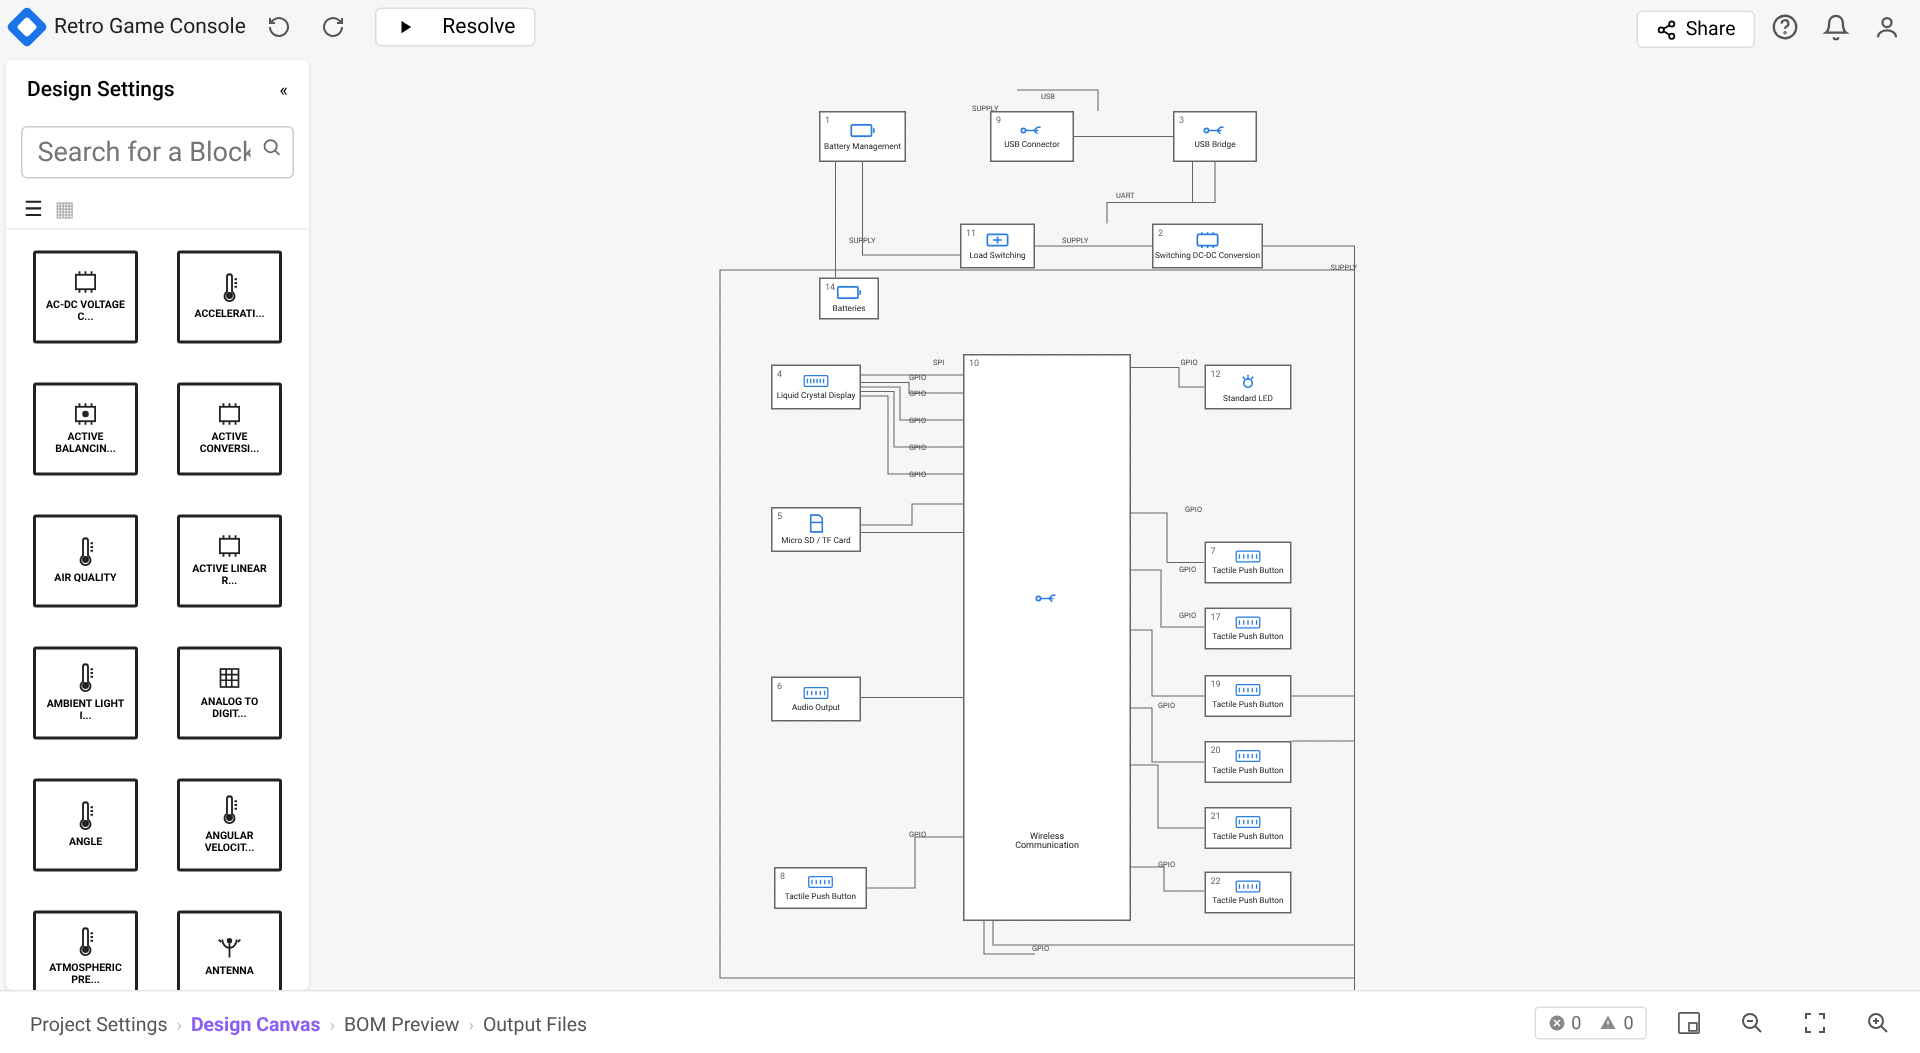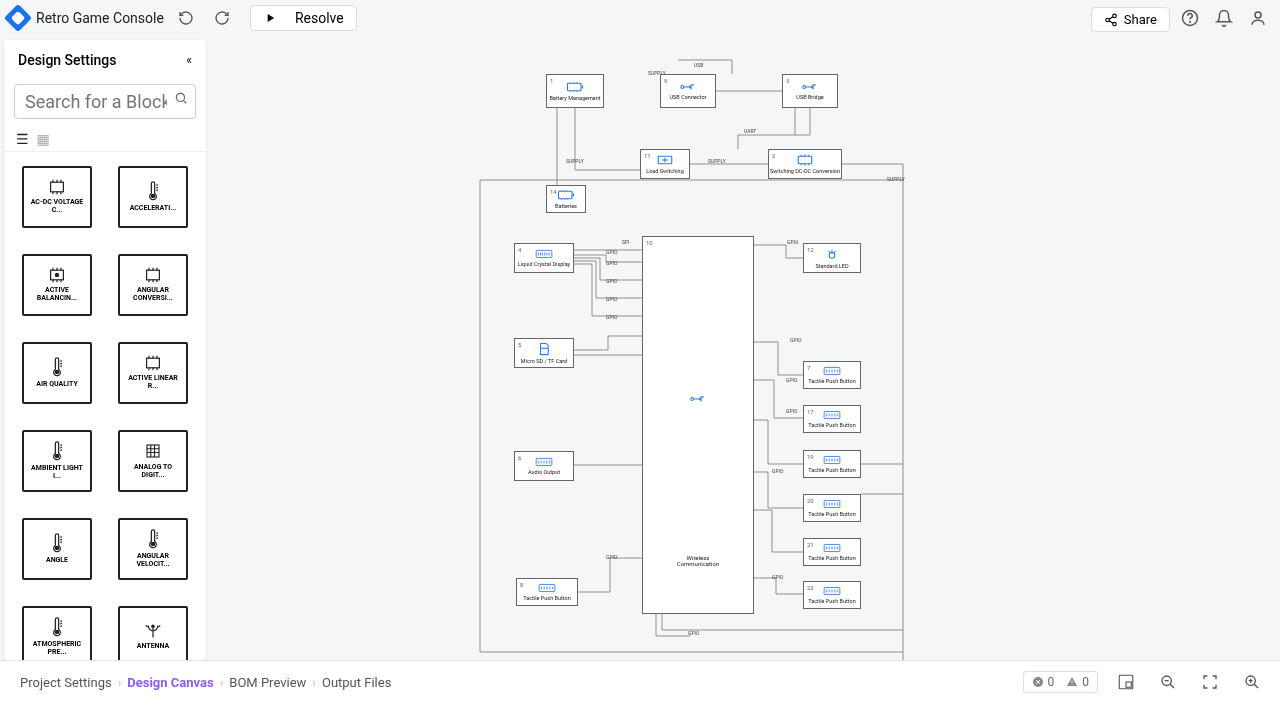--- a/index.html
+++ b/index.html
@@ -148,21 +148,21 @@
         </div>
         <div class="block-label">ACTIVE BALANCIN...</div>
       </div>
       <div class="block-card">
         <div class="block-icon">
           <svg width="20" height="16" viewBox="0 0 24 20" fill="none" stroke="#222" stroke-width="1.5">
             <rect x="4" y="4" width="16" height="12"></rect>
             <path d="M7 4V1M12 4V1M17 4V1M7 16v3M12 16v3M17 16v3"></path>
           </svg>
         </div>
-        <div class="block-label">ANGULAR CONVERSI...</div>
+        <div class="block-label">ACTIVE CONVERSI...</div>
       </div>
       <div class="block-card">
         <div class="block-icon">
           <svg width="14" height="20" viewBox="0 0 16 24" fill="none" stroke="#222" stroke-width="1.5">
             <path d="M6 3a2 2 0 0 1 4 0v12a4 4 0 1 1-4 0z"></path>
             <circle cx="8" cy="18" r="2" fill="#222"></circle>
             <path d="M12 5h2M12 8h2M12 11h2"></path>
           </svg>
         </div>
         <div class="block-label">AIR QUALITY</div>

